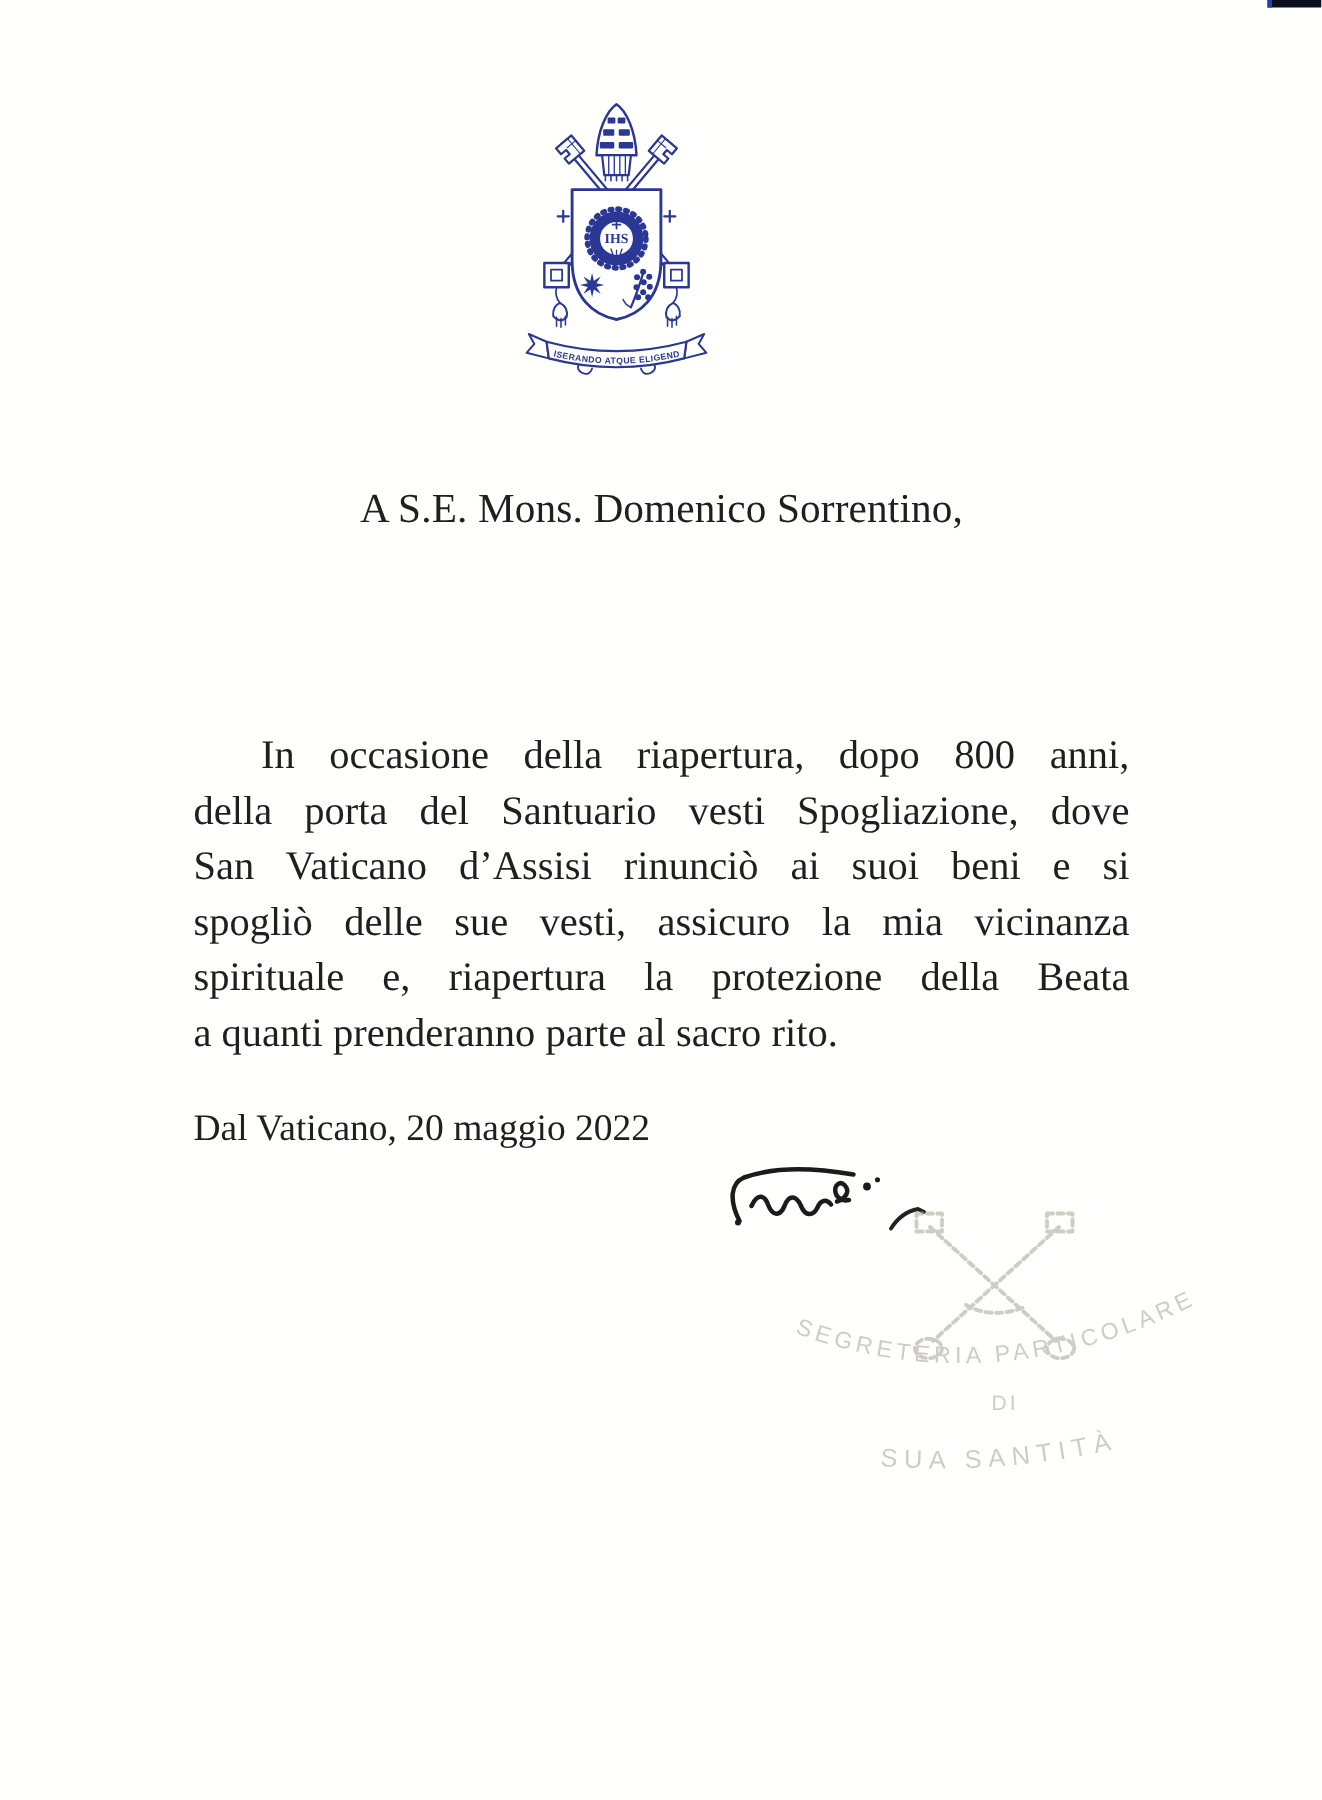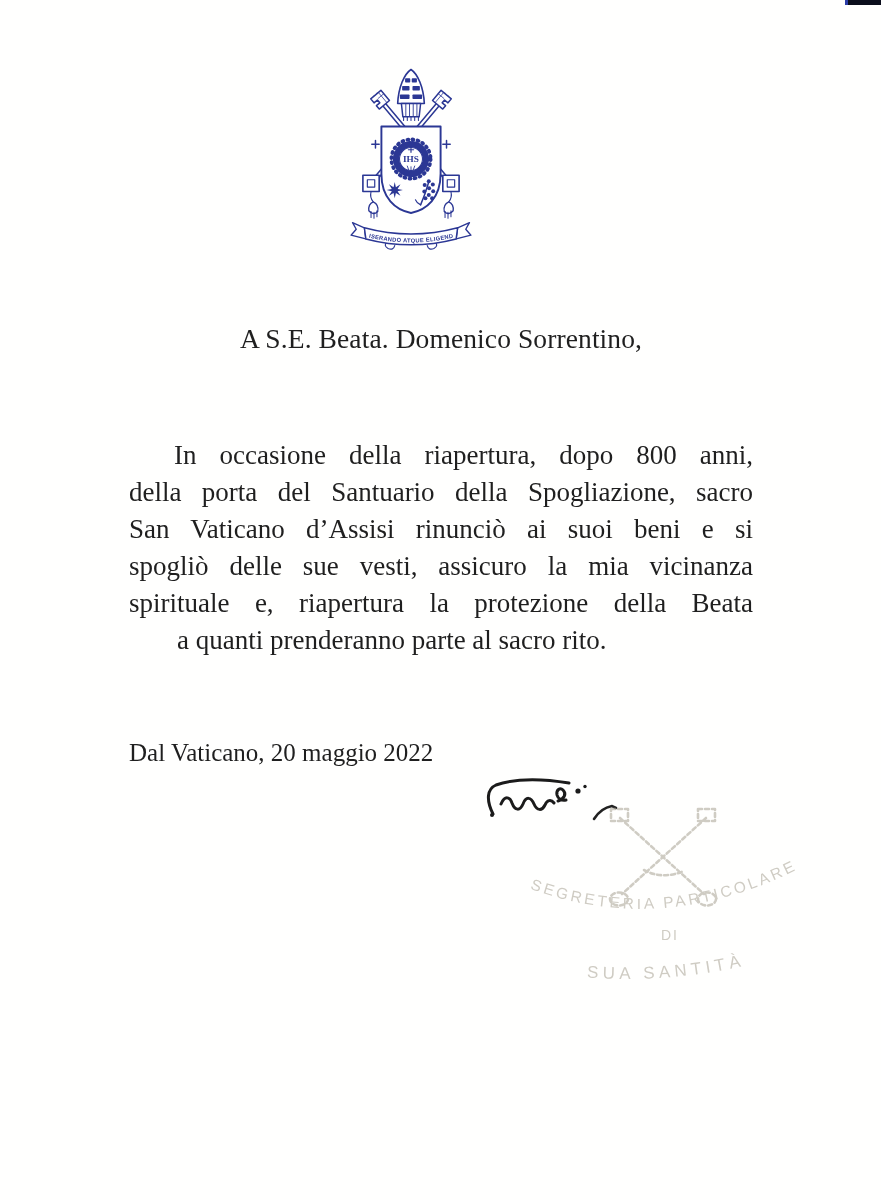--- a/index.html
+++ b/index.html
@@ -22,22 +22,22 @@
     letter-spacing:0.1px;
   }
   .body-text{
     position:absolute;left:129px;top:437px;width:624px;
     font-size:27px;line-height:37px;
   }
   .jline{
     text-align:justify;text-align-last:justify;
     white-space:nowrap;overflow:visible;
   }
-  .jline.first{text-indent:45px;}
-  .jline.last{text-align-last:left;white-space:normal;margin-left:48px;}
+  .jline.first{text-indent:45px;margin-top:48px;}
+  .jline.last{text-align-last:left;white-space:normal;}
   .dateline{
     position:absolute;left:129px;top:736px;
     font-size:25px;line-height:34px;
   }
   .signature-svg{position:absolute;left:481px;top:770px;width:140px;height:58px;}
   .flourish-svg{position:absolute;left:591px;top:801px;width:36px;height:24px;}
   .stamp-svg{
     position:absolute;left:502px;top:798px;width:330px;height:205px;
     color:var(--stamp_gray,#b2ada0);
     opacity:0.62;filter:blur(0.4px);
@@ -143,26 +143,26 @@
         <path d="M37 221 Q100 238 163 221 L161 236 Q100 252 39 236 Z" fill="#fff" stroke-width="2"></path>
         <path id="mottoArc" d="M40 233.5 Q100 248 160 233.5" stroke="none"></path>
         <text font-size="7.8" font-weight="bold" letter-spacing="0.4" fill="currentColor" stroke="none" font-family="Liberation Sans, sans-serif">
           <textPath href="#mottoArc" startOffset="50%" text-anchor="middle">MISERANDO ATQUE ELIGENDO</textPath>
         </text>
       </g>
     </g>
   </svg>
 
   <div class="address">
-    <div>A S.E. Beata. Domenico Sorrentino,</div>
+    <div>A S.E. Mons. Domenico Sorrentino,</div>
   </div>
 
   <div class="body-text">
     <div class="jline first">In occasione della riapertura, dopo 800 anni,</div>
-    <div class="jline">della porta del Santuario della Spogliazione, sacro</div>
+    <div class="jline">della porta del Santuario vesti Spogliazione, dove</div>
     <div class="jline">San Vaticano d’Assisi rinunciò ai suoi beni e si</div>
     <div class="jline">spogliò delle sue vesti, assicuro la mia vicinanza</div>
     <div class="jline">spirituale e, riapertura la protezione della Beata</div>
     <div class="jline last">a quanti prenderanno parte al sacro rito.</div>
   </div>
 
   <div class="dateline">Dal Vaticano, 20 maggio 2022</div>
 
   <svg class="signature-svg" viewBox="0 0 140 58">
     <g stroke="#1b1b1b" stroke-width="3" fill="none" stroke-linecap="round" stroke-linejoin="round">

